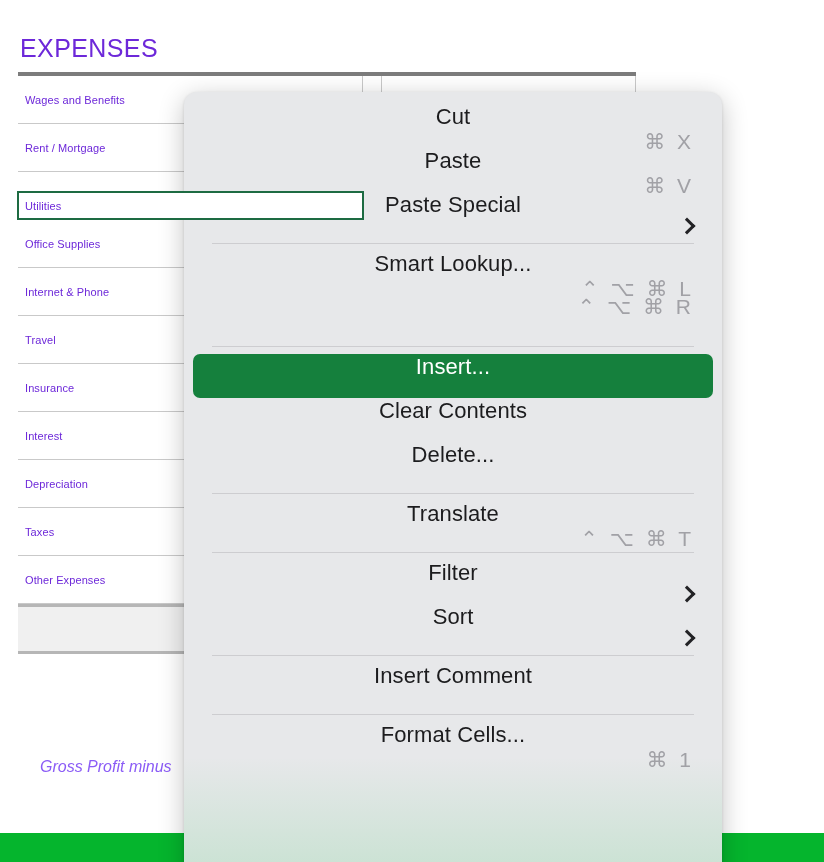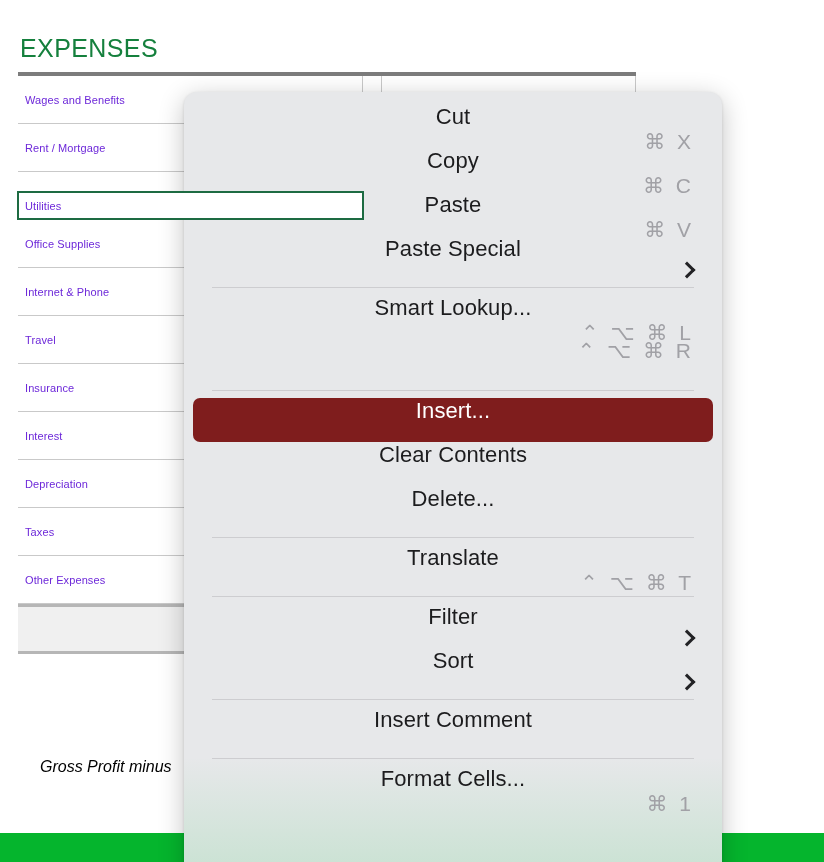--- a/index.html
+++ b/index.html
@@ -27,21 +27,21 @@
     width: 824px; height: 862px;
   }
 
   #section-title {
     position: absolute;
     left: 20px;
     top: 34px;
     font-size: 25px;
     font-weight: 300;
     letter-spacing: 0.4px;
-    color: #15803d;
+    color: #6d28d9;
     white-space: nowrap;
   }
 
   #table-wrap {
     position: absolute;
     left: 18px;
     top: 72px;
     width: 618px;
   }
 
@@ -110,21 +110,21 @@
   }
   .row.total .cell-label,
   .row.total .cell-value { background: #f0f0f0; }
 
   #note {
     position: absolute;
     left: 40px;
     top: 758px;
     font-size: 16px;
     font-style: italic;
-    color: #000000;
+    color: #8b5cf6;
     white-space: nowrap;
   }
 
   #bottom-band {
     position: absolute;
     left: 0;
     top: 833px;
     width: 824px;
     height: 29px;
     background: #05b52d;
@@ -192,21 +192,21 @@
     content: "";
     position: absolute;
     left: 1px; top: 2px;
     width: 9px; height: 9px;
     border-right: 3px solid #222225;
     border-top: 3px solid #222225;
     transform: rotate(45deg);
   }
 
   .menu-item.highlighted {
-    background: #7f1d1d;
+    background: #15803d;
   }
   .menu-item.highlighted .menu-label { color: #ffffff; }
 
   .menu-sep {
     height: 1px;
     background: #cdcdd0;
     margin: 7px 28px 7px 28px;
     z-index: 2;
     position: relative;
   }
@@ -291,24 +291,20 @@
     <div id="bottom-band"></div>
   </div>
 
   <div id="context-menu">
     <div id="menu-content">
         <div class="menu-item">
           <span class="menu-label">Cut</span>
           <span class="menu-accessory">⌘ X</span>
         </div>
         <div class="menu-item">
-          <span class="menu-label">Copy</span>
-          <span class="menu-accessory">⌘ C</span>
-        </div>
-        <div class="menu-item">
           <span class="menu-label">Paste</span>
           <span class="menu-accessory">⌘ V</span>
         </div>
         <div class="menu-item">
           <span class="menu-label">Paste Special</span>
           <span class="chevron-right"></span>
         </div>
         <div class="menu-sep"></div>
         <div class="menu-item">
           <span class="menu-label">Smart Lookup...</span>

